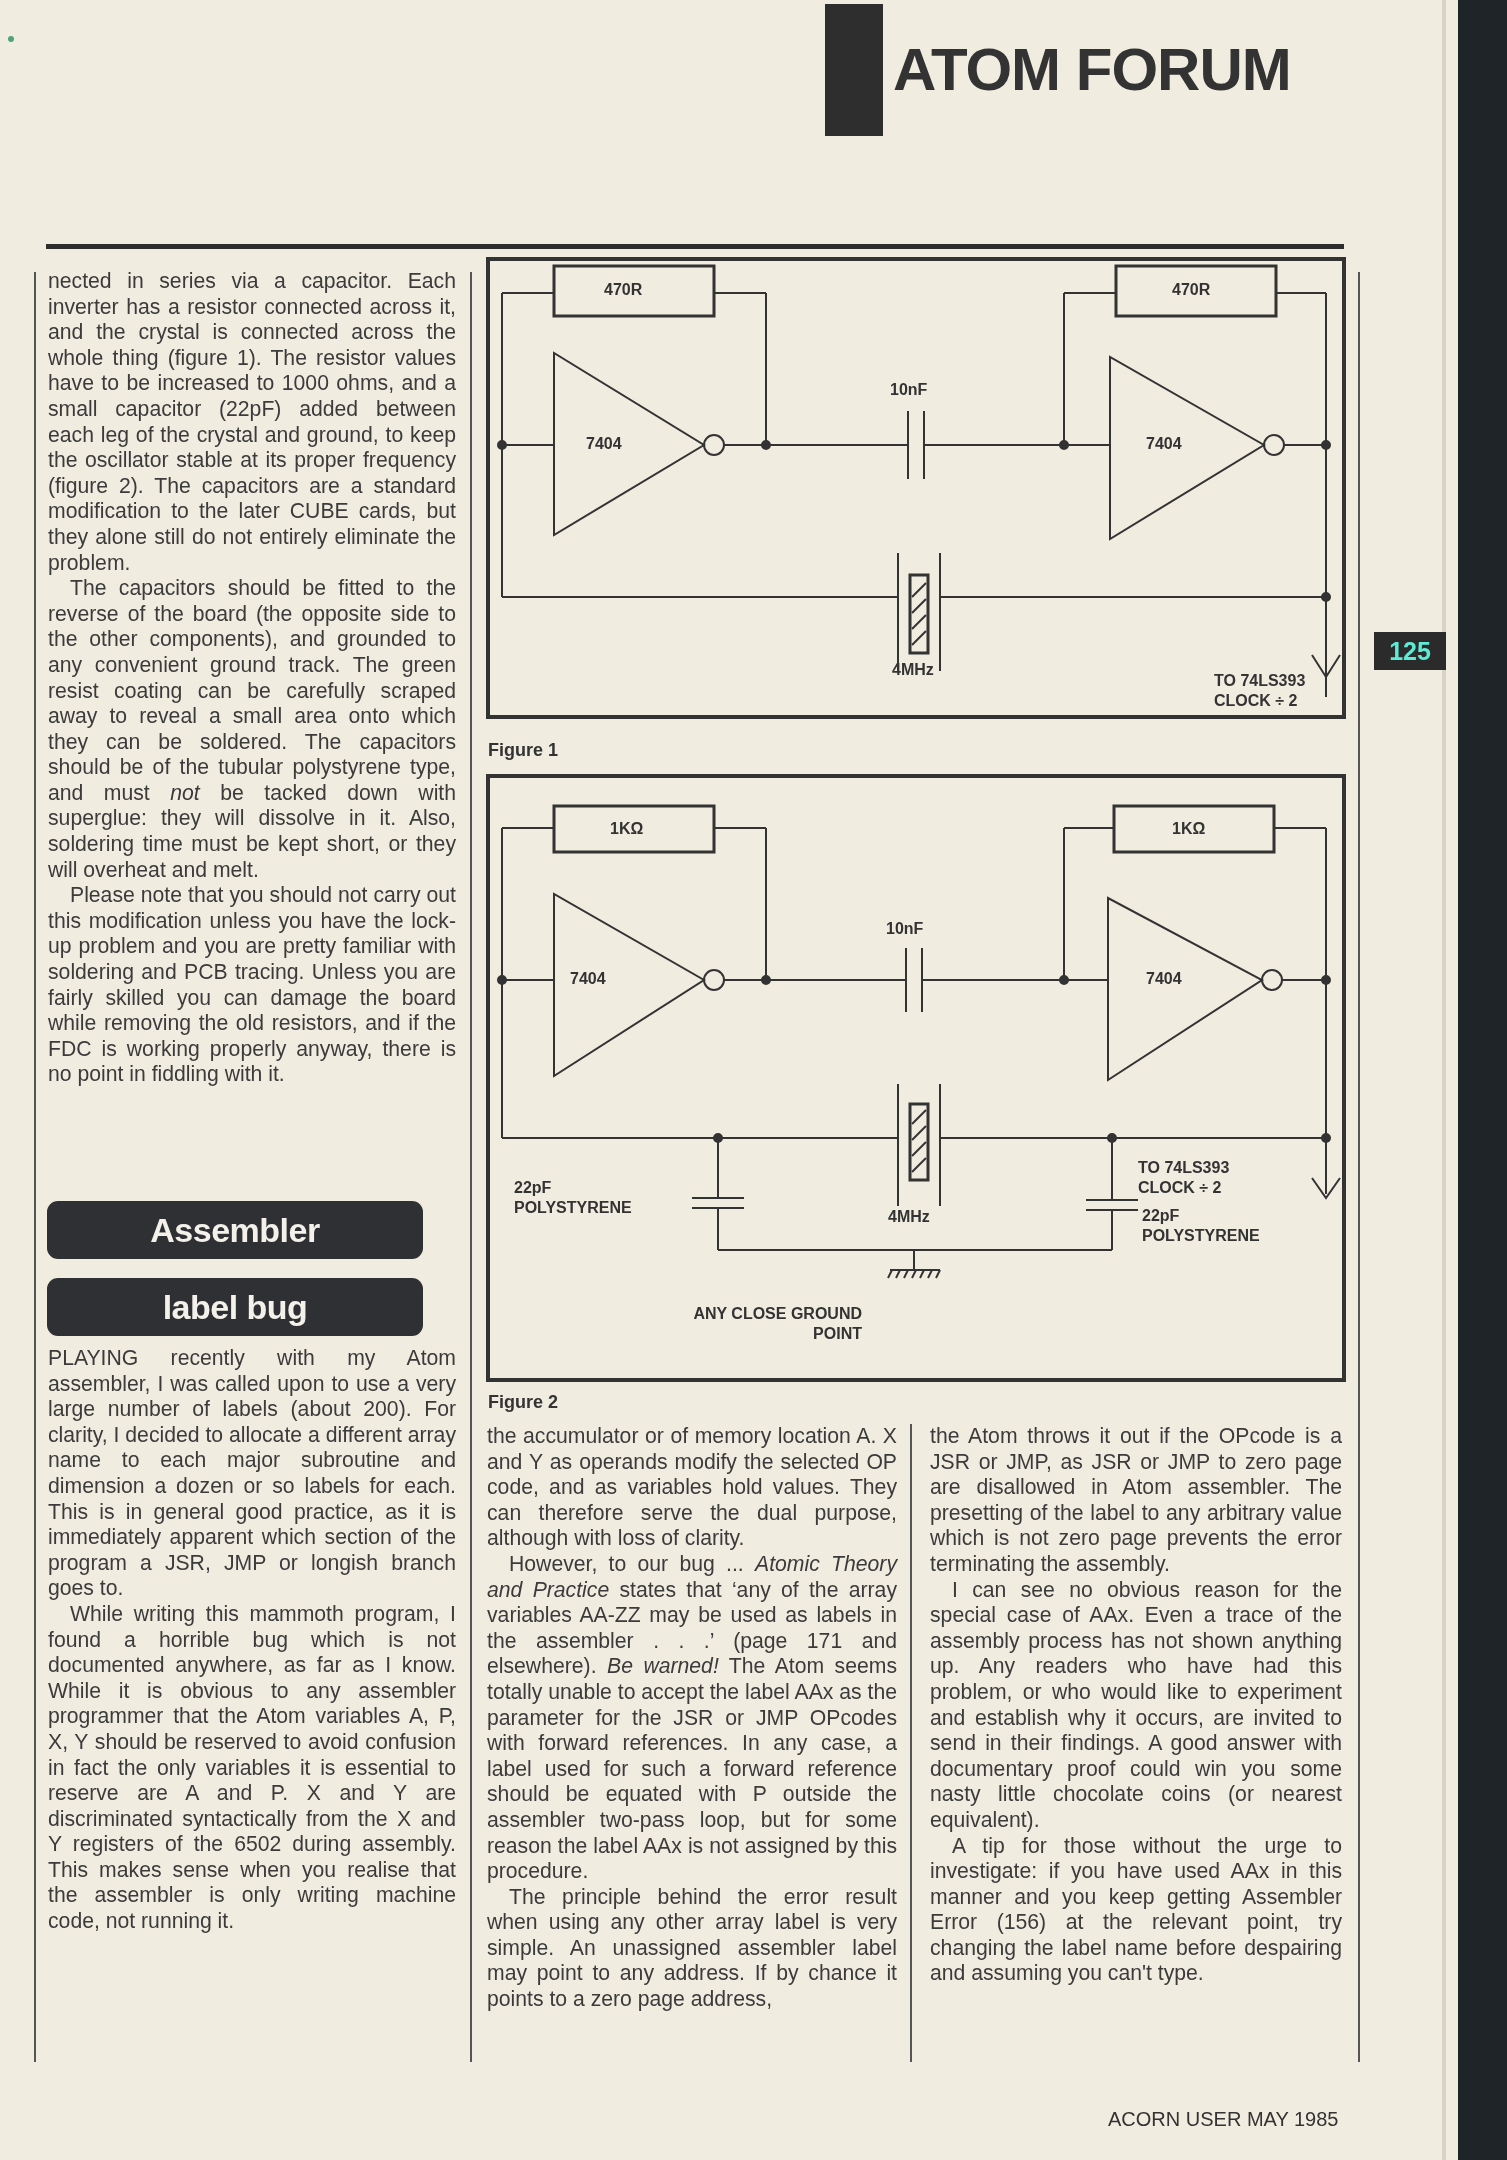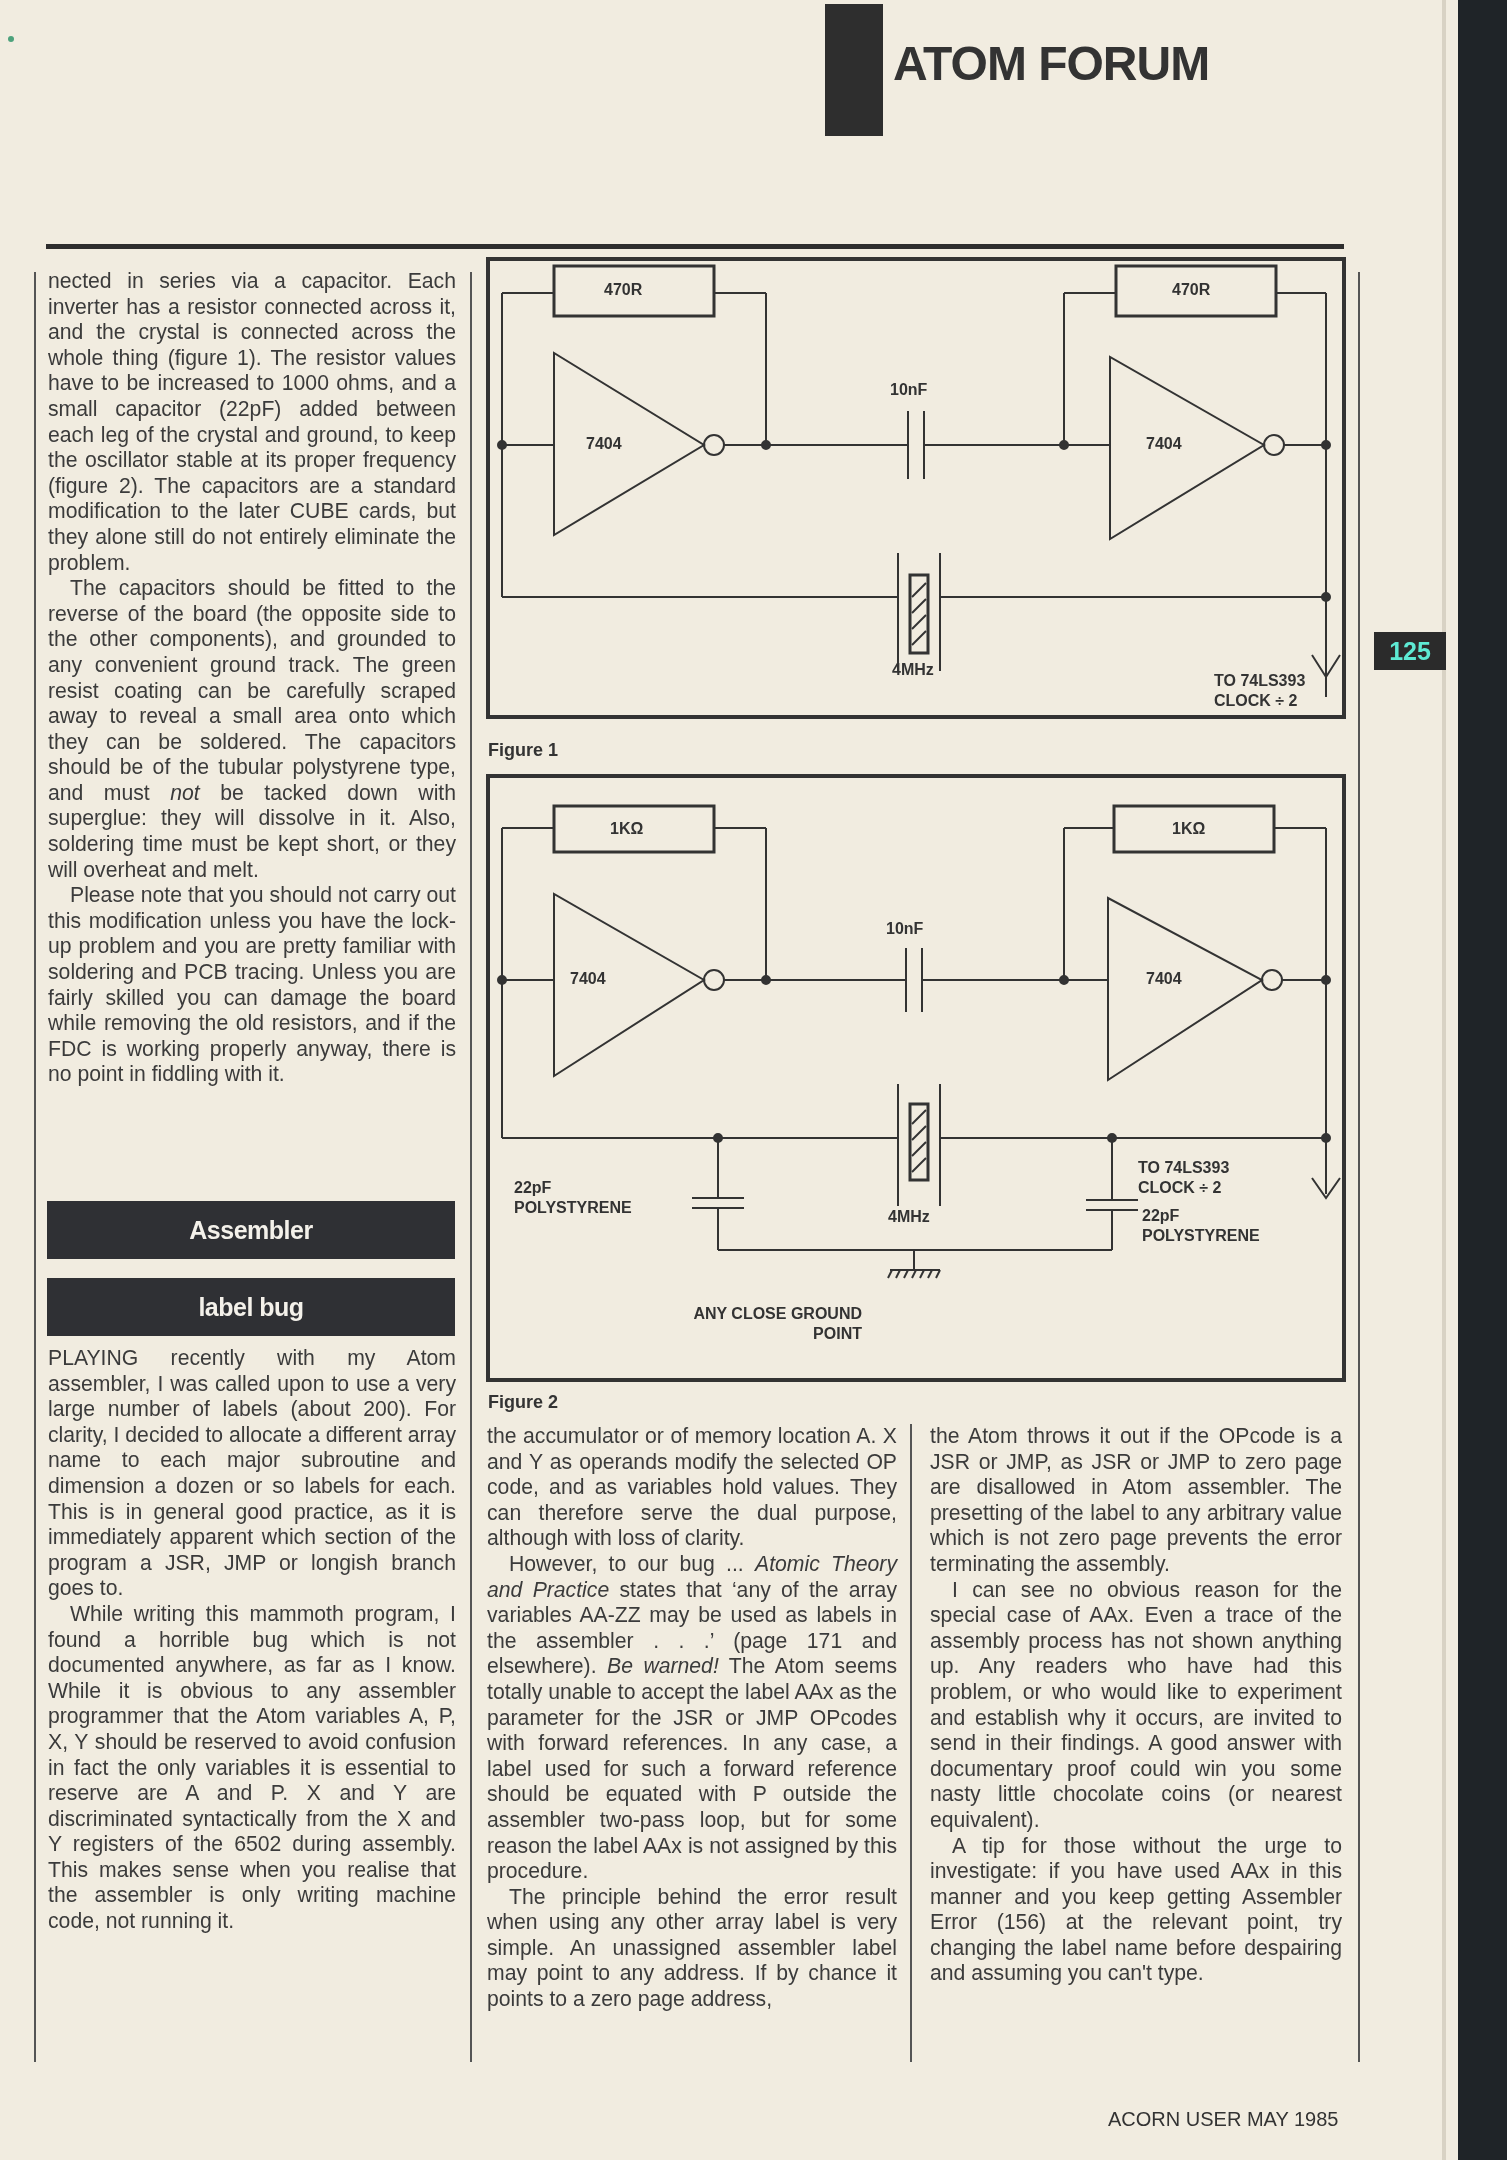--- a/index.html
+++ b/index.html
@@ -7,33 +7,33 @@
     width:1507px; height:2160px; position:relative; overflow:hidden;
     background:#f1ece0;
     font-family:"Liberation Sans", sans-serif;
     color:#3b3b3b;
   }
   .dark-edge { position:absolute; left:1458px; top:0; width:49px; height:2160px; background:#1f2428; }
   .thin-edge { position:absolute; left:1442px; top:0; width:4px; height:2160px; background:#d8d2c4; }
   .dot { position:absolute; left:8px; top:36px; width:6px; height:6px; border-radius:50%; background:#4da27c; }
 
   .header-bar { position:absolute; left:825px; top:4px; width:58px; height:132px; background:#2e2e2e; }
-  .header-title { position:absolute; left:893px; top:40px; font-size:48px; font-weight:bold; letter-spacing:-1px; color:#333; line-height:1; }
+  .header-title { position:absolute; left:893px; top:40px; font-size:60px; font-weight:bold; letter-spacing:-1px; color:#333; line-height:1; }
   .header-rule { position:absolute; left:46px; top:244px; width:1298px; height:5px; background:#2e2e2e; }
 
   .col-rule { position:absolute; width:2px; background:#555; }
 
   .col { position:absolute; font-size:21.2px; line-height:25.6px; text-align:justify; }
   .col p { margin:0; }
   .col p.indent { text-indent:22px; }
   .col em { font-style:italic; }
 
   .headbox {
-    position:absolute; left:47px; width:408px; height:58px; background:#2f3034;
-    color:#f4f1ea; font-weight:bold; font-size:25px; text-align:center; line-height:58px; letter-spacing:-0.5px;
+    position:absolute; left:47px; width:376px; height:58px; background:#2f3034;
+    color:#f4f1ea; font-weight:bold; font-size:34px; text-align:center; line-height:58px; letter-spacing:-0.5px;border-radius:11px;
   }
 
   .figure { position:absolute; }
   .figure svg { display:block; }
   .fig-caption { position:absolute; font-weight:bold; font-size:18px; color:#333; }
 
   .page-tab { position:absolute; left:1374px; top:632px; width:72px; height:38px; background:#2b2b2b; color:#5eead4; font-weight:bold; font-size:25px; text-align:center; line-height:38px; }
 
   .footer { position:absolute; left:1108px; top:2108px; font-size:20px; color:#333; }
 </style>

